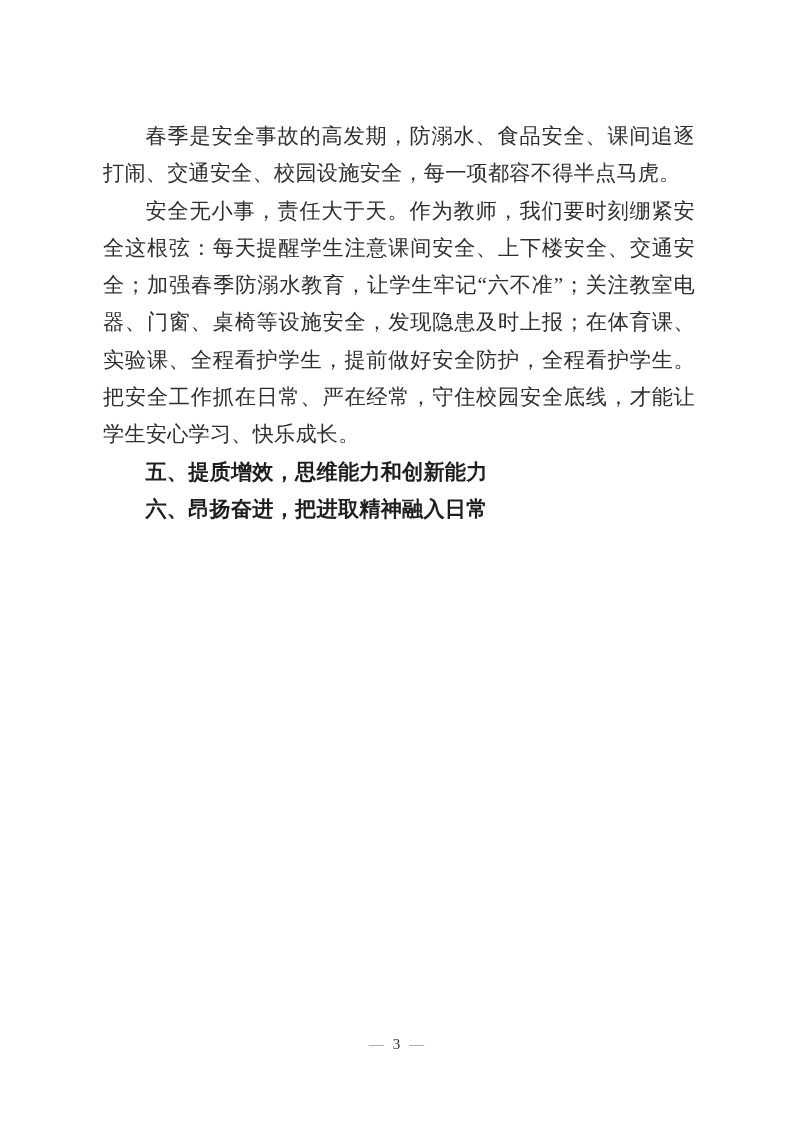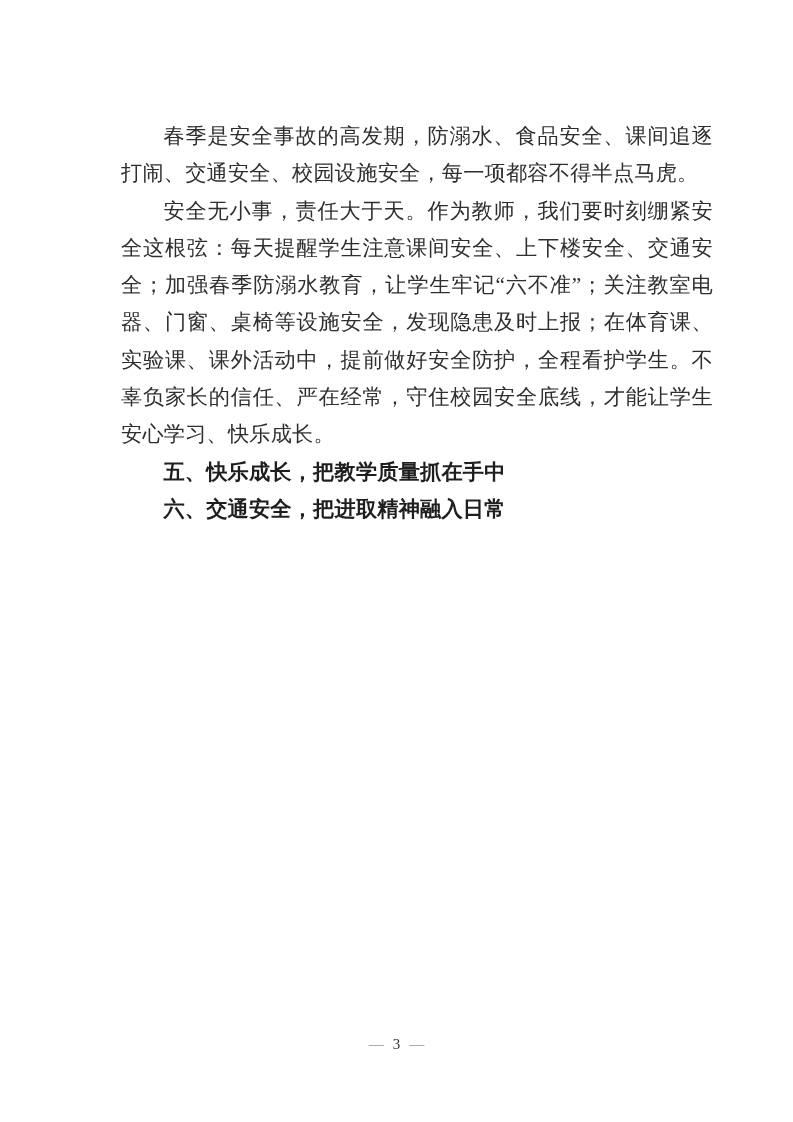--- a/index.html
+++ b/index.html
@@ -10,21 +10,21 @@
   .page {
     position: relative;
     width: 793px;
     height: 1122px;
     background: #ffffff;
     overflow: hidden;
     font-family: "Liberation Serif", "DejaVu Serif", serif;
   }
   .content {
     position: absolute;
-    left: 121px;
+    left: 103px;
     top: 118px;
     width: 592px;
     color: #2e2e2e;
     font-size: 21.2px;
     line-height: 37.3px;
     text-align: justify;
     letter-spacing: 0.2px;
   }
   .para {
     margin: 0;
@@ -60,27 +60,27 @@
   }
 </style>
 </head>
 <body>
 
 <div class="page">
 
   <main class="content">
     <p class="para">春季是安全事故的高发期，防溺水、食品安全、课间追逐打闹、交通安全、校园设施安全，每一项都容不得半点马虎。</p>
 
-    <p class="para">安全无小事，责任大于天。作为教师，我们要时刻绷紧安全这根弦：每天提醒学生注意课间安全、上下楼安全、交通安全；加强春季防溺水教育，让学生牢记“六不准”；关注教室电器、门窗、桌椅等设施安全，发现隐患及时上报；在体育课、实验课、课外活动中，提前做好安全防护，全程看护学生。不辜负家长的信任、严在经常，守住校园安全底线，才能让学生安心学习、快乐成长。</p>
+    <p class="para">安全无小事，责任大于天。作为教师，我们要时刻绷紧安全这根弦：每天提醒学生注意课间安全、上下楼安全、交通安全；加强春季防溺水教育，让学生牢记“六不准”；关注教室电器、门窗、桌椅等设施安全，发现隐患及时上报；在体育课、实验课、全程看护学生，提前做好安全防护，全程看护学生。把安全工作抓在日常、严在经常，守住校园安全底线，才能让学生安心学习、快乐成长。</p>
 
-    <h2 class="heading">五、快乐成长，把教学质量抓在手中</h2>
+    <h2 class="heading">五、提质增效，思维能力和创新能力</h2>
 
 
 
-    <h2 class="heading">六、交通安全，把进取精神融入日常</h2>
+    <h2 class="heading">六、昂扬奋进，把进取精神融入日常</h2>
 
   </main>
 
   <footer class="page-footer">
     <span class="footer-dash">—</span><span class="page-num">3</span><span class="footer-dash">—</span>
   </footer>
 
 </div>
 
 </body></html>

